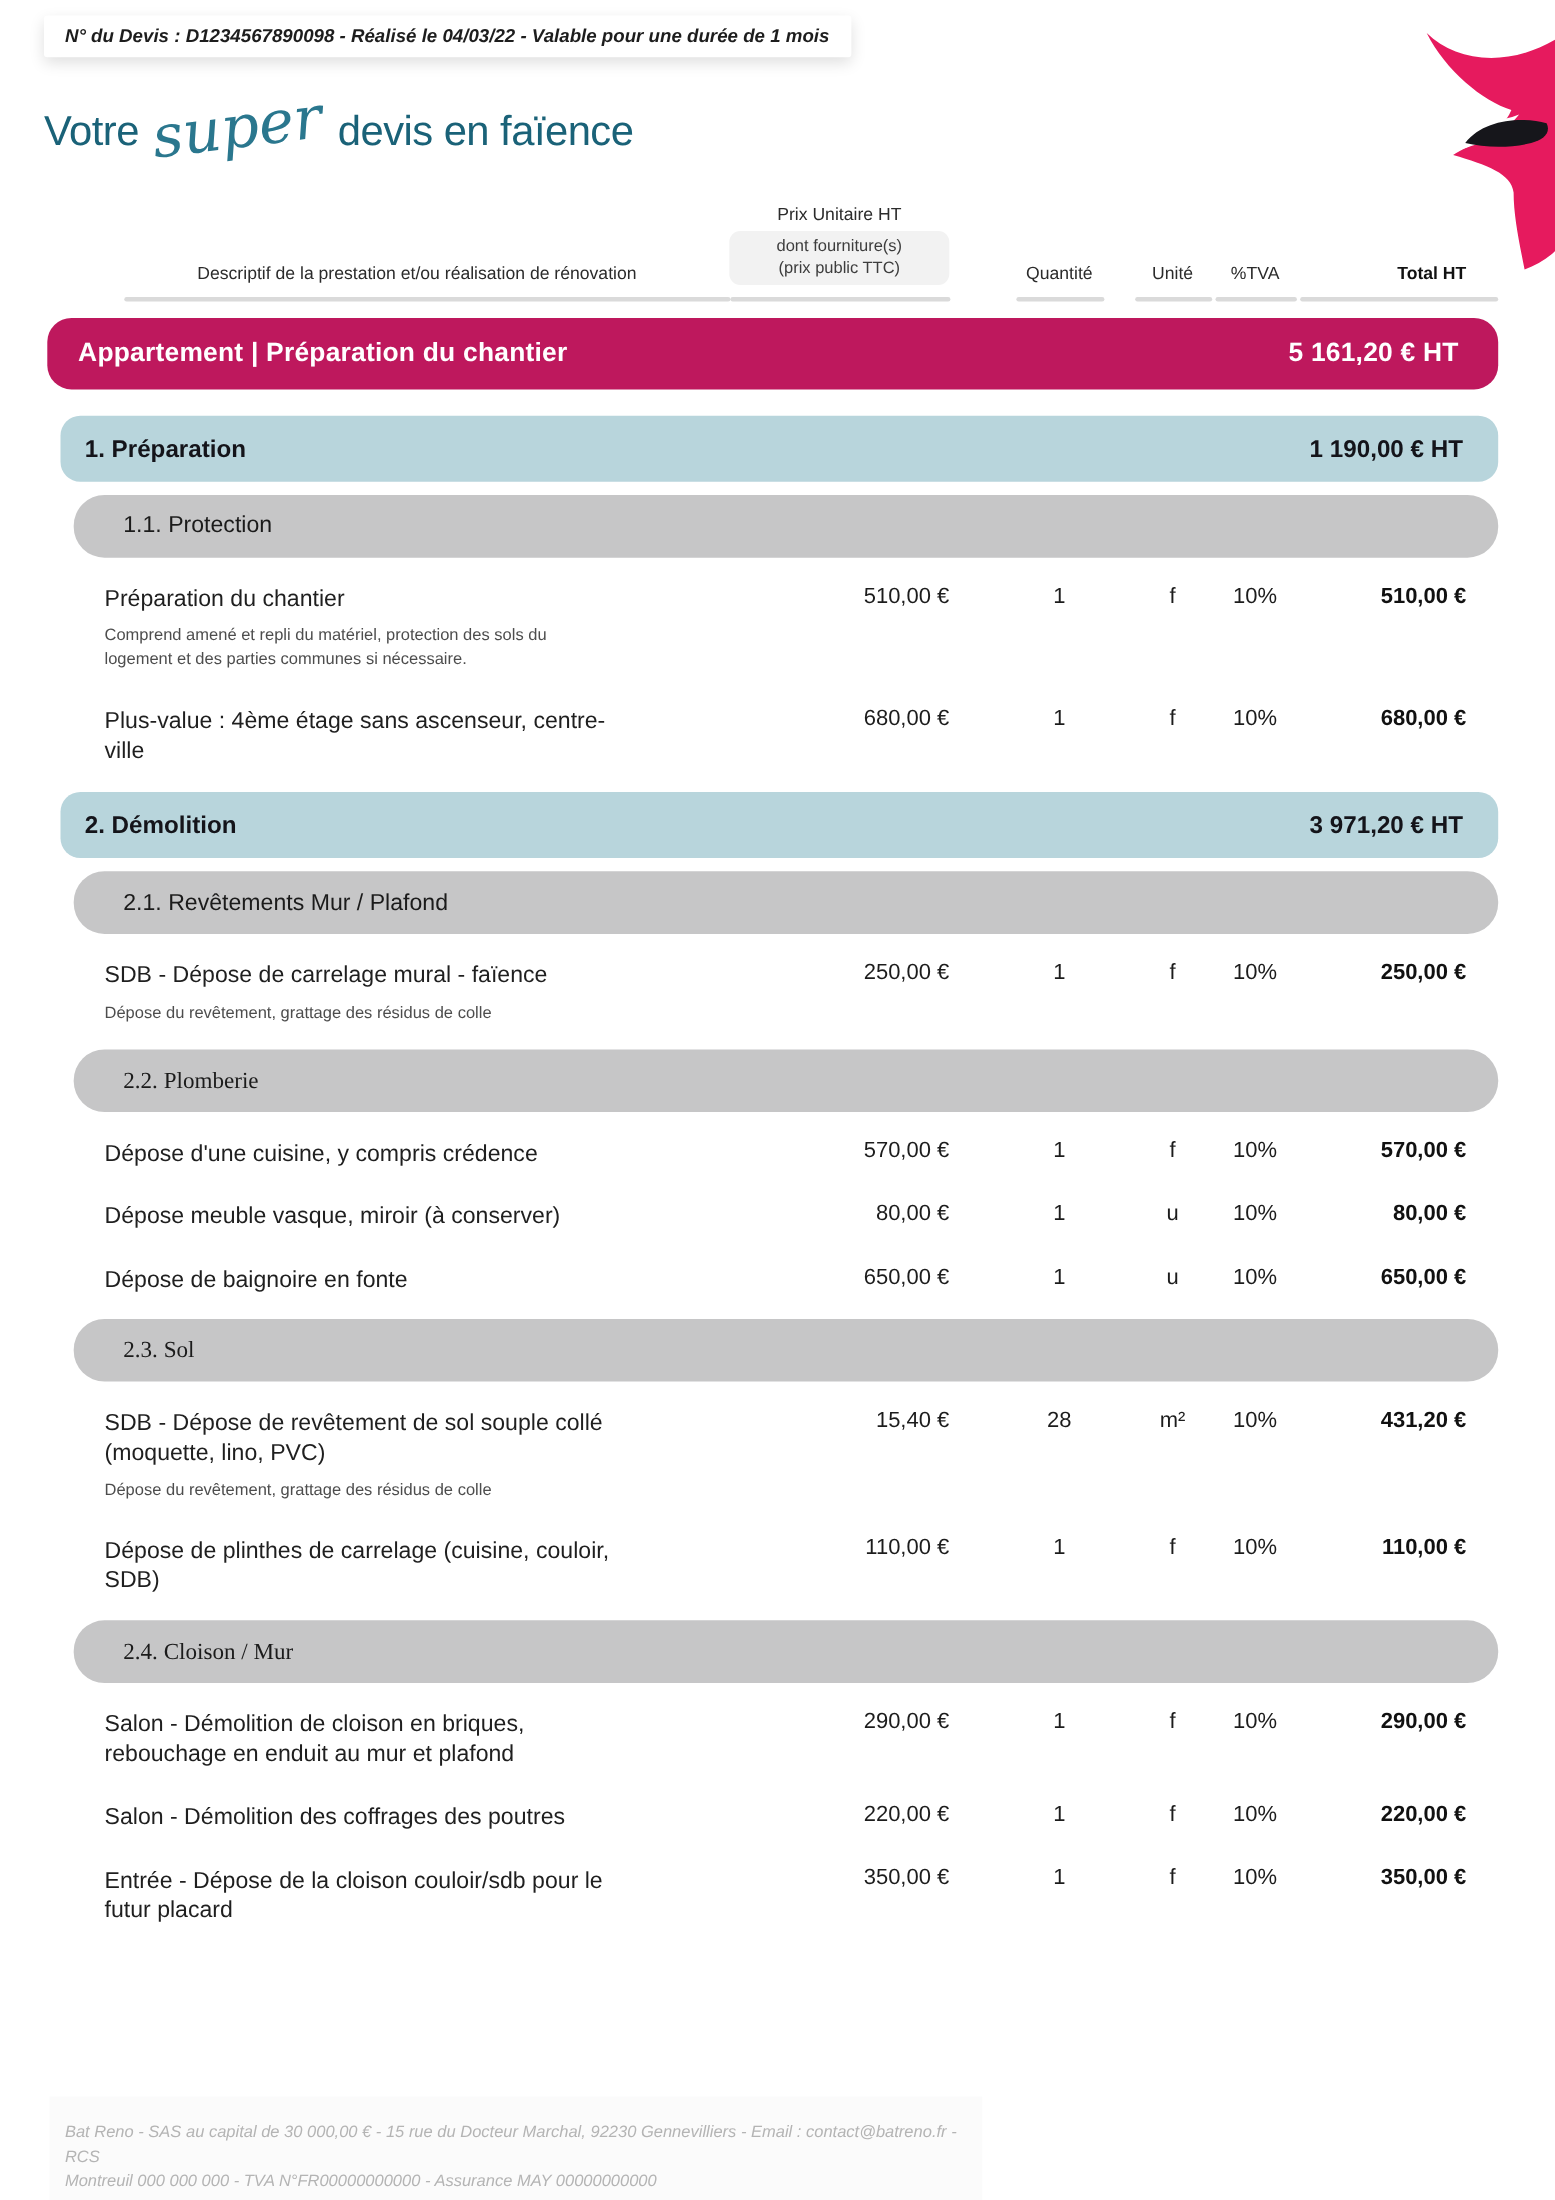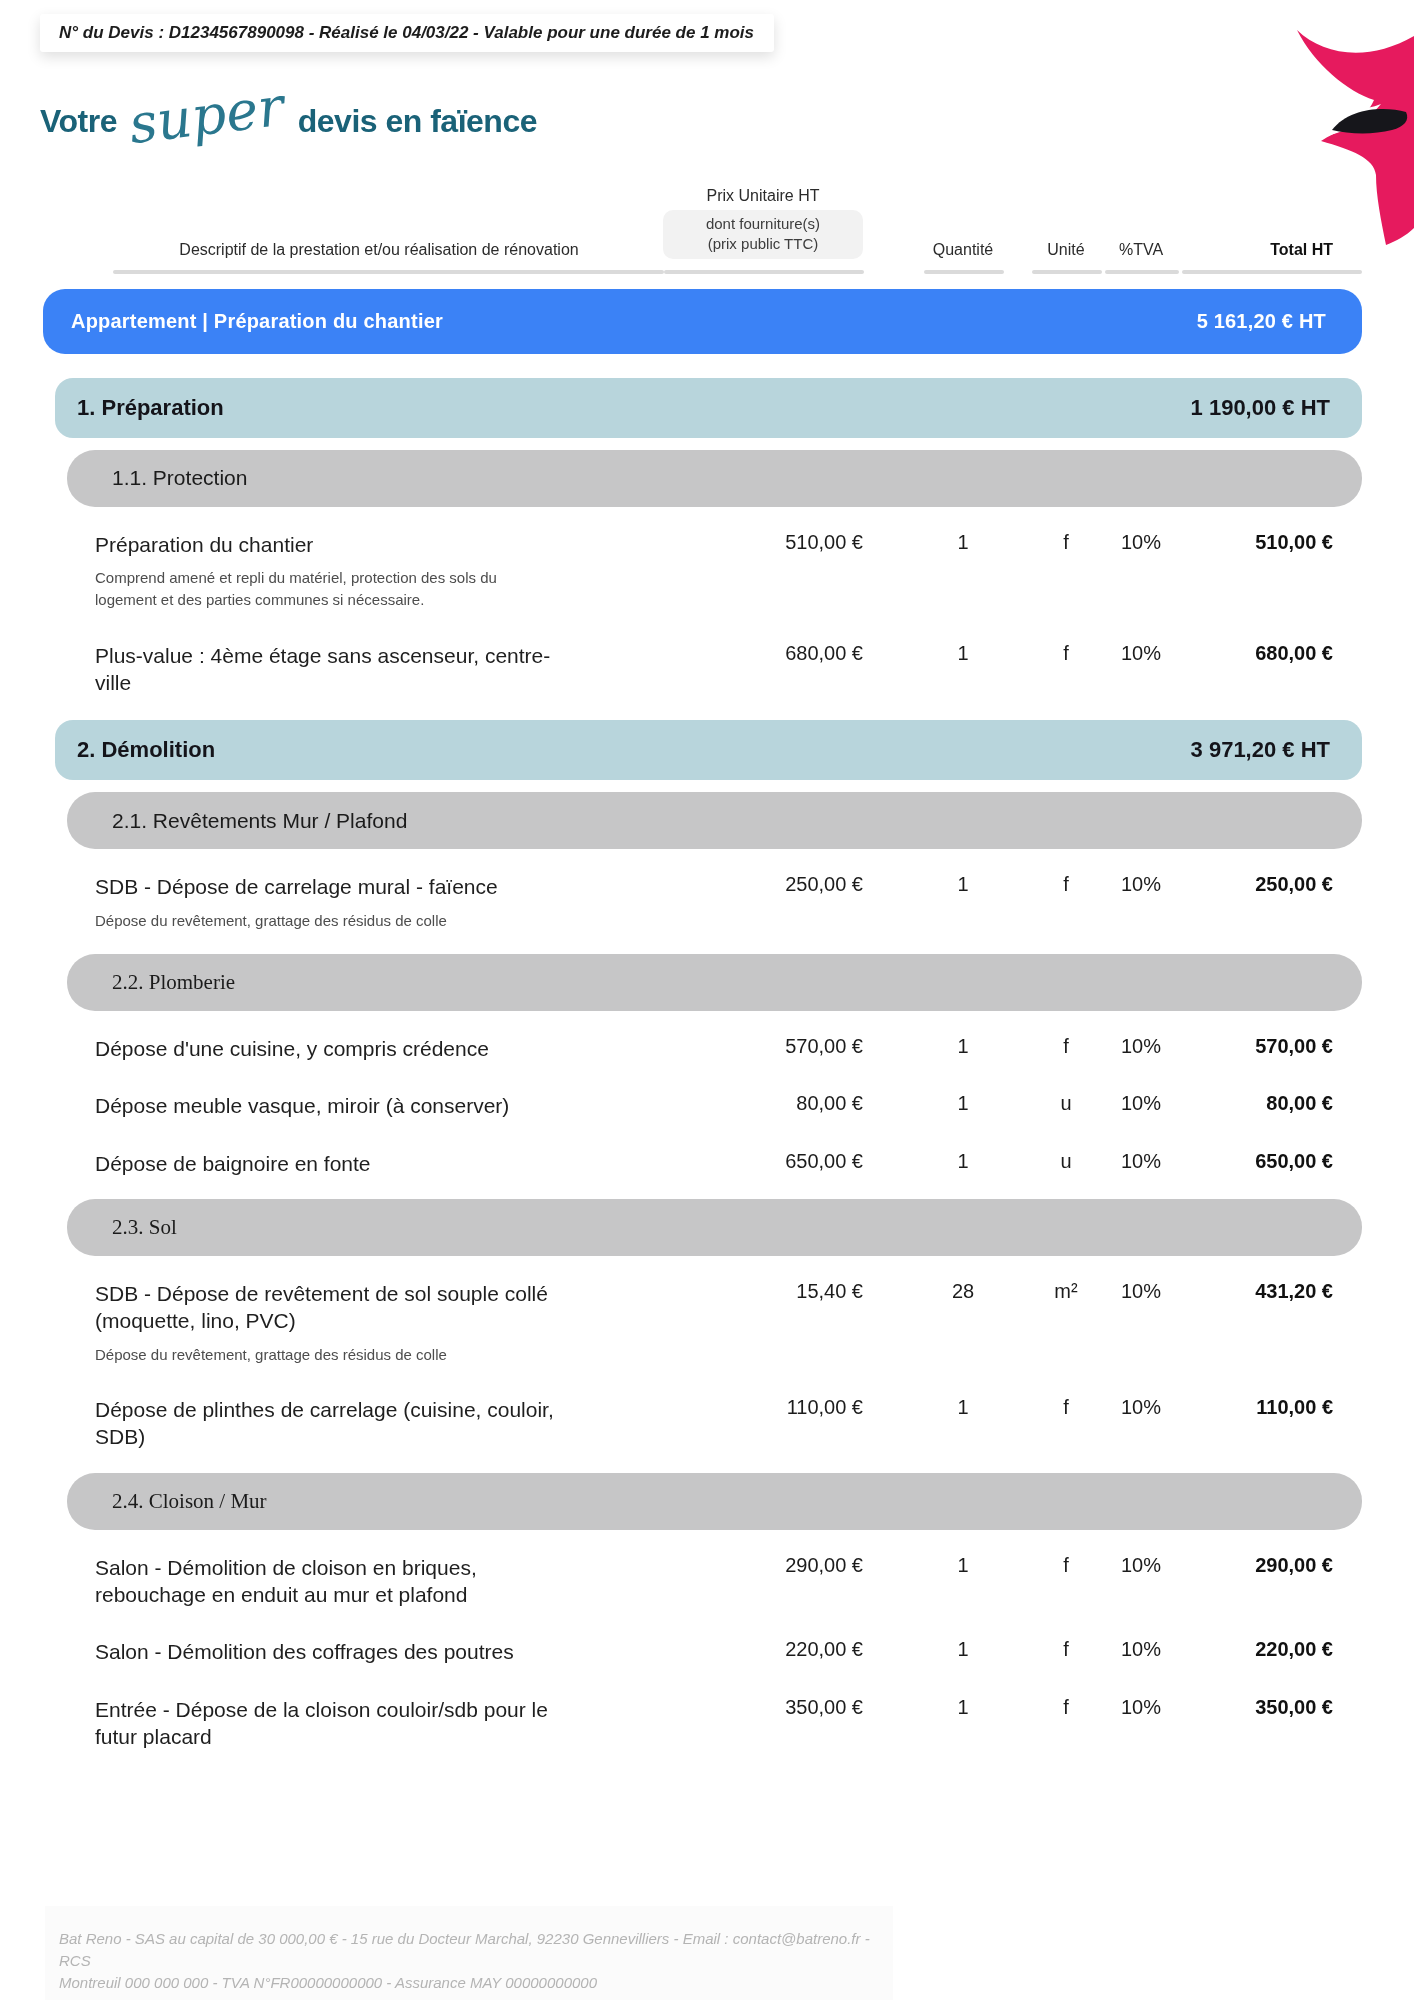--- a/index.html
+++ b/index.html
@@ -28,21 +28,21 @@
   .logo {
     position: absolute; top: 0; right: 0; width: 150px; height: 248px;
   }
 
   
   .title-row {
     margin: 30px 0 0 40px;
     display: flex; align-items: baseline;
     color: #1a6278;
   }
-  .title-main { font-size: 32px; font-weight: 700; letter-spacing: -0.5px; }
+  .title-main { font-size: 38px; font-weight: 400; letter-spacing: -0.5px; }
   .title-script {
     font-family: "DejaVu Serif", serif;
     font-style: italic; font-weight: 400;
     font-size: 54px; color: #2a778e;
     display: inline-block;
     transform: rotate(-7deg);
     margin: 0 14px 0 12px; position: relative; top: 2px;
   }
 
   
@@ -71,23 +71,23 @@
   .ul-price { width: 200px; }
   .ul-qty   { width: 80px;  margin: 0 auto; }
   .ul-unit  { width: 70px;  margin: 0 auto; }
   .ul-tva   { width: 74px;  margin: 0 auto; }
   .ul-total { width: 180px; margin-left: 0; }
 
   
   .band { display: flex; align-items: center; justify-content: space-between; }
   .band-group {
     margin-top: 15px; height: 65px; border-radius: 22px;
-    background: #3b82f6; color: #fff;
+    background: #be185d; color: #fff;
     padding: 0 36px 0 28px;
-    font-size: 20px; font-weight: 800; letter-spacing: .2px;
+    font-size: 24px; font-weight: 800; letter-spacing: .2px;
   }
   .band-section {
     margin-top: 24px; margin-left: 12px; width: 1307px;
     height: 60px; border-radius: 18px;
     background: #b8d5dc; color: #14141a;
     padding: 0 32px 0 22px;
     font-size: 22px; font-weight: 700;
   }
   .band-section.after-items { margin-top: 24px; }
   .band-sub {

